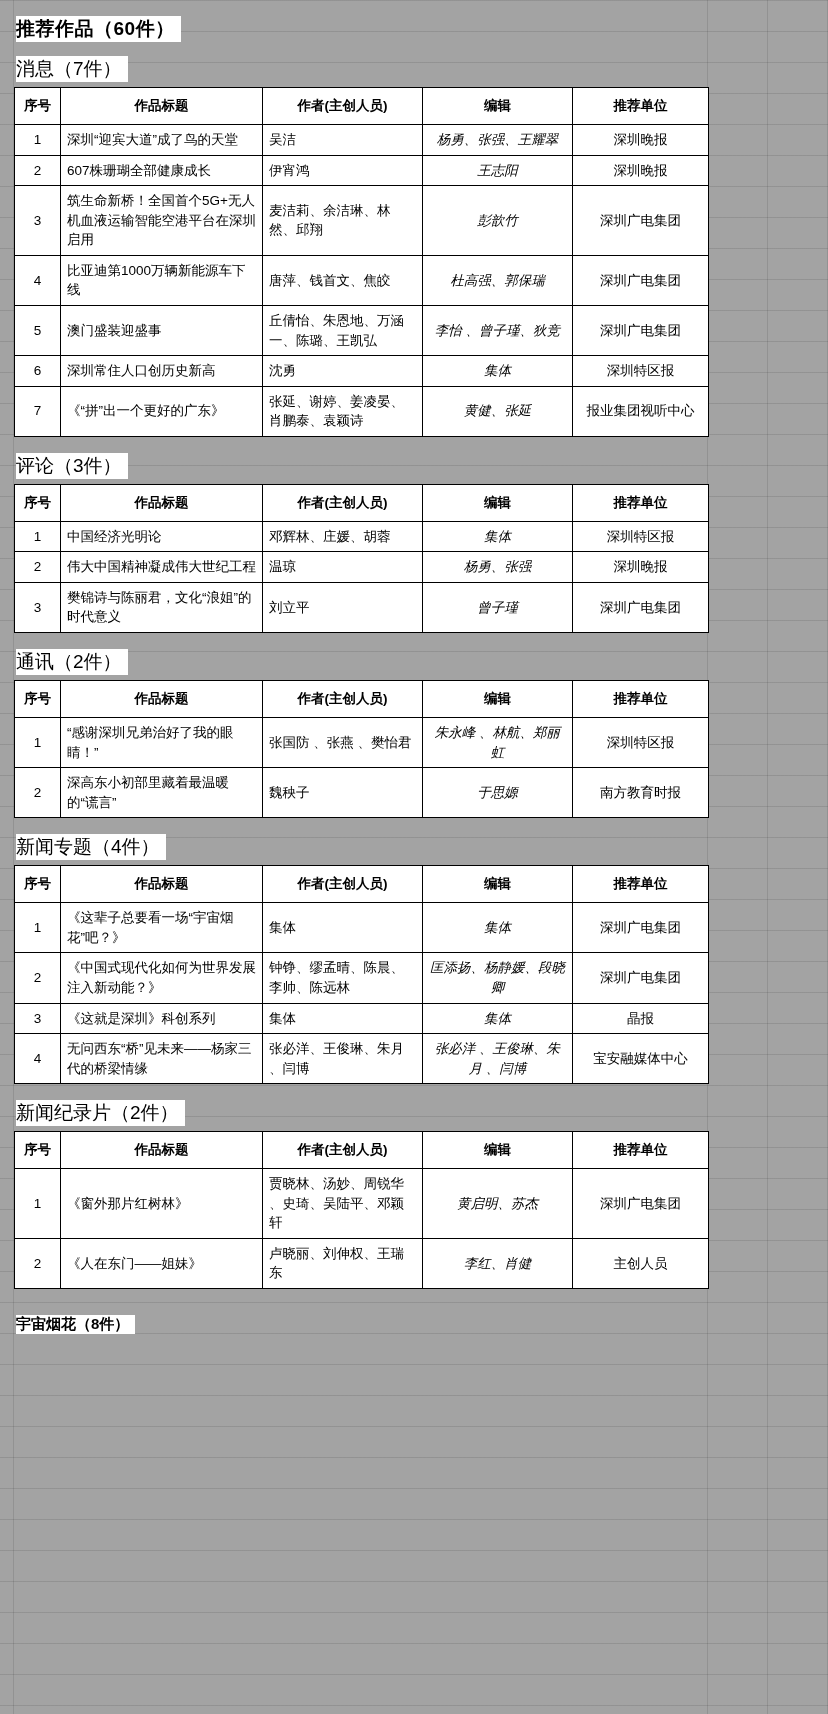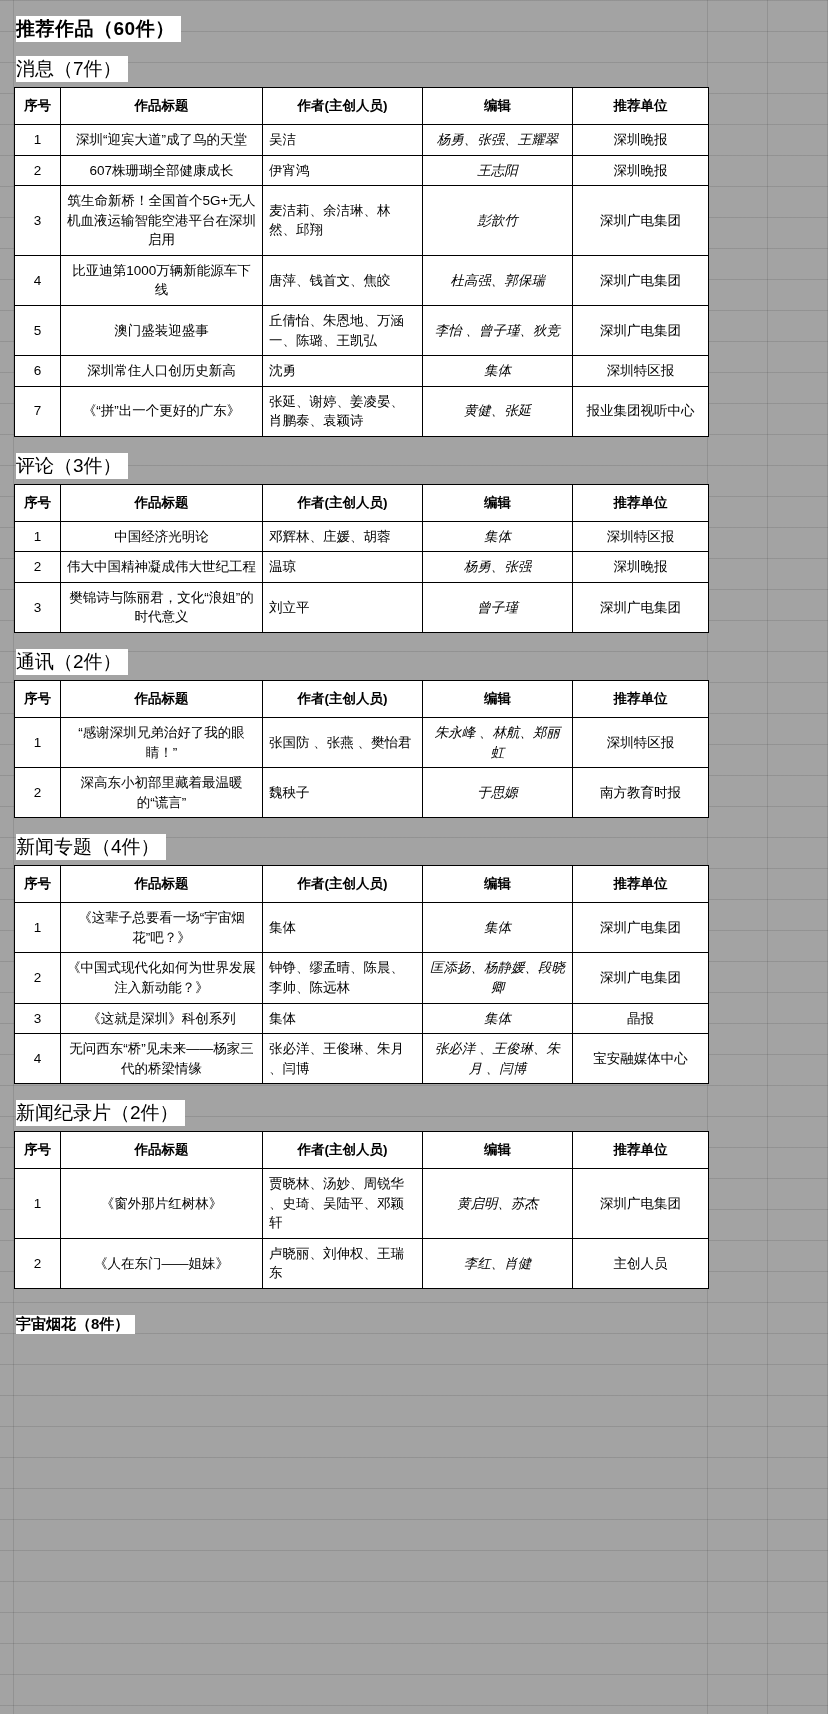--- a/index.html
+++ b/index.html
@@ -91,21 +91,21 @@
     text-align: center;
     height: 26px;
   }
   col.c-idx { width: 46px; }
   col.c-title { width: 202px; }
   col.c-author { width: 160px; }
   col.c-editor { width: 150px; }
   col.c-unit { width: 136px; }
 
   td.idx { text-align: center; }
-  td.title { text-align: center; }
+  td.title { text-align: left; }
   td.author { text-align: left; }
   td.editor { text-align: center; font-style: italic; }
   td.unit { text-align: center; }
   .tail-title {
     font-size: 15px;
     font-weight: bold;
     margin: 10px 0 0 2px;
     background: #fff;
     display: inline-block;
     padding-right: 6px;

